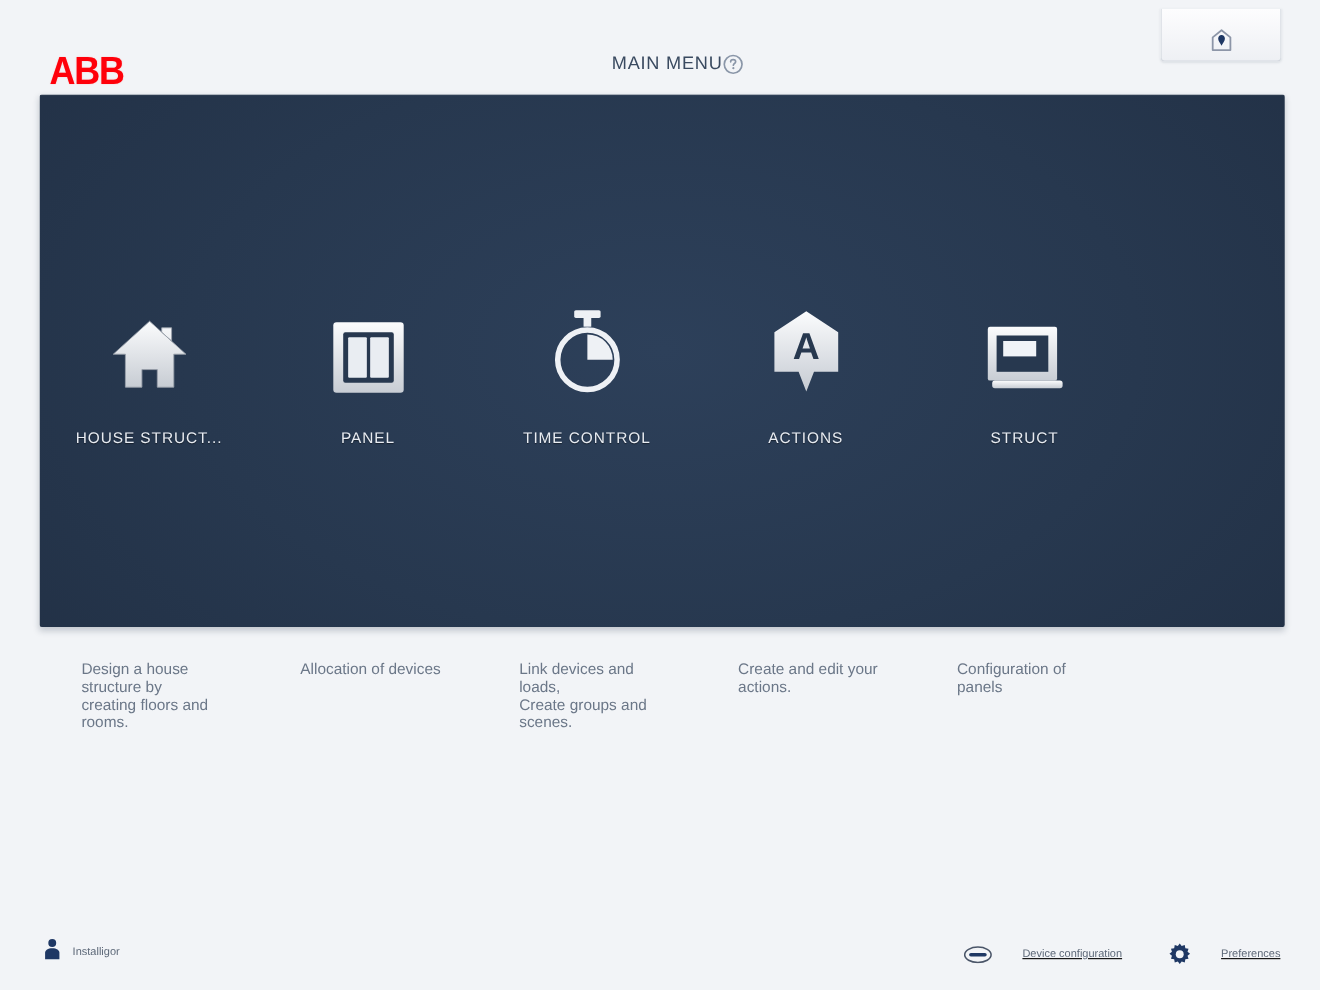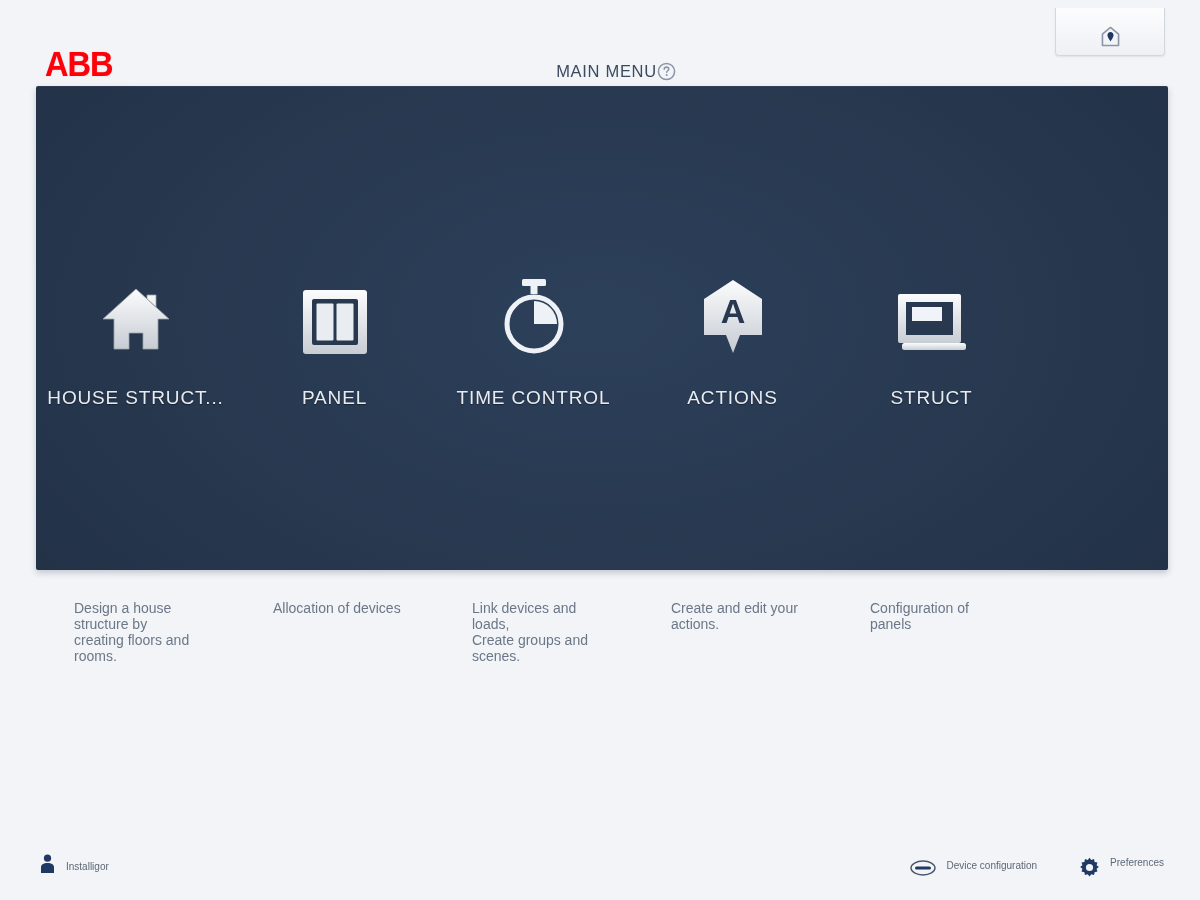--- a/index.html
+++ b/index.html
@@ -36,21 +36,21 @@
     color: #ff000a;
     font-style: normal;
     transform: scaleY(1.12) scaleX(1.02);
     transform-origin: left center;
     text-shadow: 0 0 1px rgba(255,0,10,0.35);
   }
 
   .main-menu-wrap {
     position: absolute;
     left: 0; right: 0;
-    top: 46px;
+    top: 33px;
     display: flex;
     justify-content: center;
     align-items: center;
     gap: 0;
     padding-left: 32px;
   }
 
   .main-menu-title {
     font-size: 16.5px;
     letter-spacing: 0.7px;
@@ -126,21 +126,21 @@
     display: flex;
     align-items: flex-end;
     justify-content: center;
     margin-bottom: 32px;
   }
 
   .tile-icon svg { display: block; }
 
   .tile-label {
     color: #e8ecf2;
-    font-size: 19px;
+    font-size: 14px;
     letter-spacing: 0.85px;
     text-align: right;
     text-shadow: 0 1px 1px rgba(0,0,0,0.45);
     white-space: nowrap;
   }
 
   
   .descriptions {
     position: absolute;
     left: 36px;
@@ -186,22 +186,24 @@
     position: absolute;
     right: 36px;
     bottom: 22px;
     display: flex;
     align-items: center;
     gap: 42px;
   }
 
   .footer-item {
     display: flex;
-    gap: 10px;
+    align-items: center;
+    gap: 27px;
     cursor: pointer;
+    text-decoration: underline;
   }
 
   .footer-label {
     font-size: 10px;
     color: #5d6878;
   }
 
   .footer-item svg { display: block; }
 </style>
 </head>

